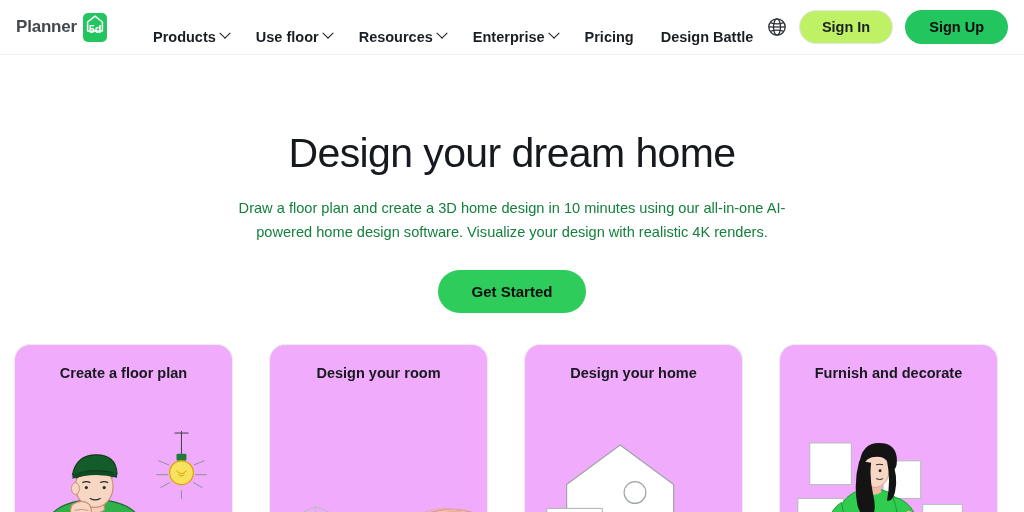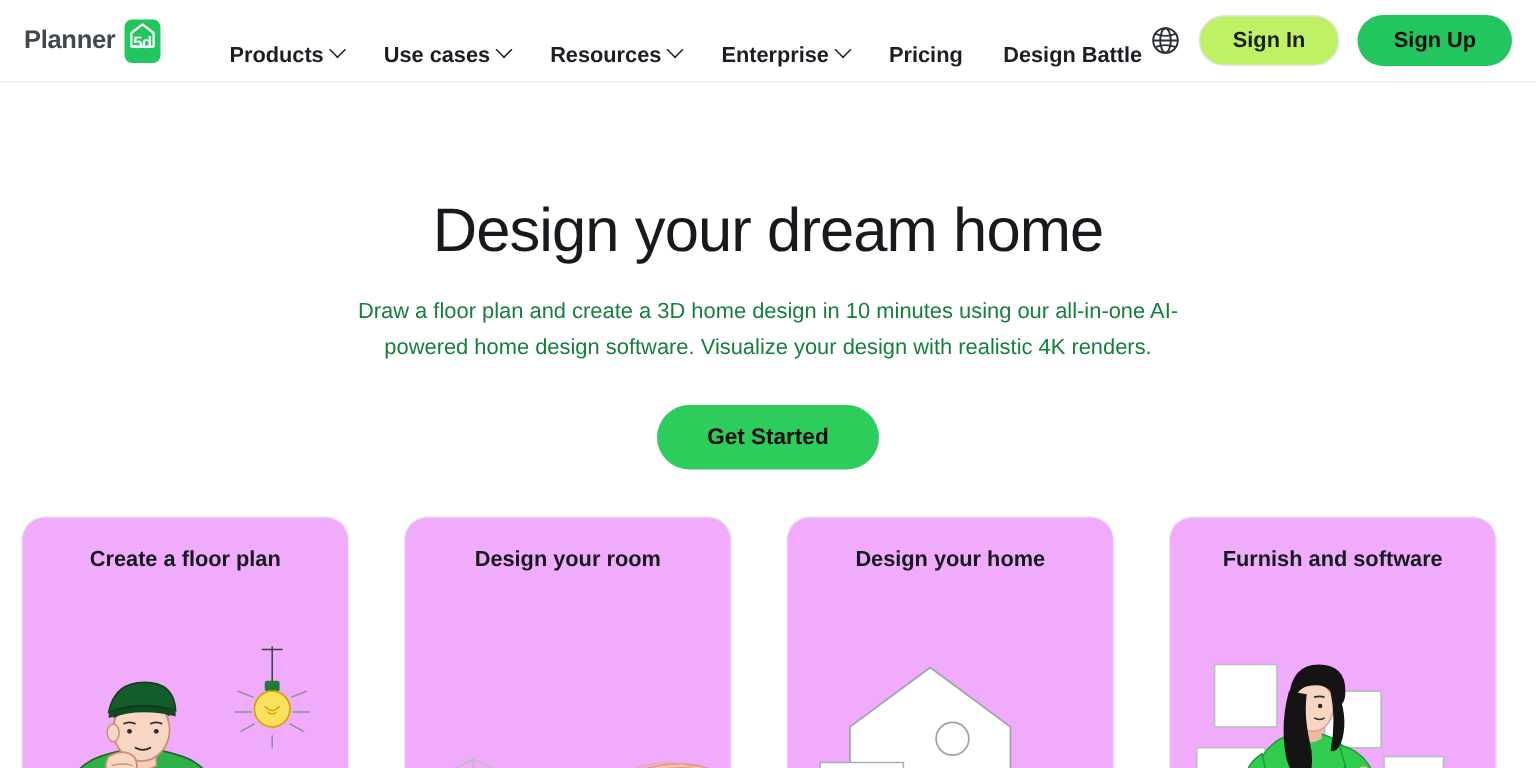--- a/index.html
+++ b/index.html
@@ -197,21 +197,21 @@
       <span>5d</span>
     </span>
   </div>
 
   <nav class="nav">
     <div class="nav-item">
       <span>Products</span>
       <i class="chev"></i>
     </div>
     <div class="nav-item">
-      <span>Use cases</span>
+      <span>Use floor</span>
       <i class="chev"></i>
     </div>
     <div class="nav-item">
       <span>Resources</span>
       <i class="chev"></i>
     </div>
     <div class="nav-item">
       <span>Enterprise</span>
       <i class="chev"></i>
     </div>
@@ -353,21 +353,21 @@
         <path d="M100 108 l12 -3 l-3 12 Z" fill="#f0a500"></path>
 
         <path d="M176 96 q14 -4 20 6 q4 10 -4 16 l-16 0 Z" fill="#f6cdbb" stroke="#c98e74" stroke-width="1.1"></path>
         <path d="M180 104 q8 -2 12 2" fill="none" stroke="#c98e74" stroke-width="0.9"></path>
         <path d="M180 111 q8 -2 12 2" fill="none" stroke="#c98e74" stroke-width="0.9"></path>
       </svg>
     </div>
   </div>
 
   <div class="card">
-    <div class="card-title">Furnish and software</div>
+    <div class="card-title">Furnish and decorate</div>
     <div class="card-art">
       <svg viewBox="0 0 219 118" preserveAspectRatio="xMidYMax meet">
 
         <g fill="#ffffff" stroke="#b9bdc2" stroke-width="1.1">
           <rect x="30" y="12" width="42" height="42"></rect>
           <rect x="104" y="30" width="38" height="38"></rect>
           <rect x="18" y="68" width="46" height="50"></rect>
           <rect x="144" y="74" width="40" height="44"></rect>
           <rect x="196" y="84" width="22" height="34"></rect>
         </g>

